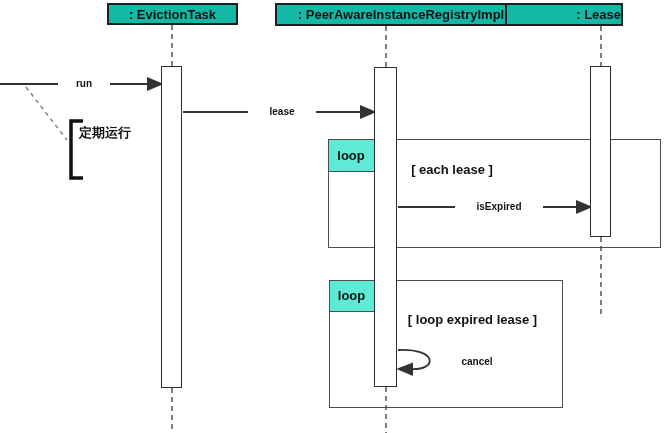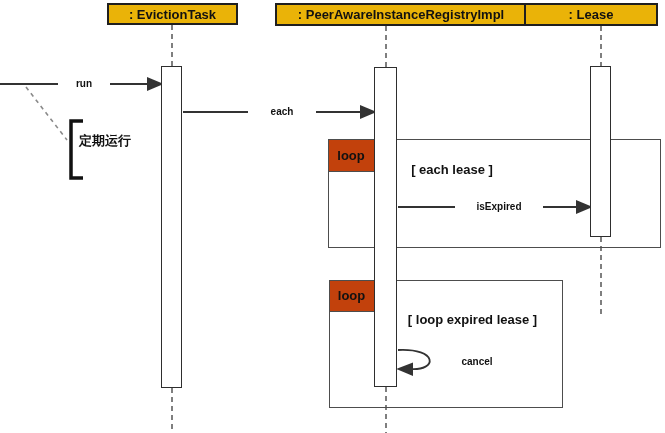--- a/index.html
+++ b/index.html
@@ -2,33 +2,33 @@
 <html><head>
 <meta charset="utf-8">
 <style>
   html,body{margin:0;padding:0;background:#fff;}
   #stage{
     position:relative;width:665px;height:433px;background:#ffffff;
     font-family:"Liberation Sans","DejaVu Sans",sans-serif;
     color:#111;overflow:hidden;
   }
   .head-box{
-    position:absolute;box-sizing:border-box;background:#eab308;
+    position:absolute;box-sizing:border-box;background:#14b8a6;
     border:2px solid #1f1f1f;display:flex;align-items:center;justify-content:center;
     font-weight:bold;font-size:13px;white-space:nowrap;z-index:5;
   }
   .activation{
     position:absolute;box-sizing:border-box;background:#fff;
     border:1.6px solid #2e2e2e;z-index:3;
   }
   .fragment{
     position:absolute;box-sizing:border-box;border:1.5px solid #4d4d4d;z-index:2;
   }
   .fragment-label{
-    position:absolute;left:-1.5px;top:-1.5px;box-sizing:border-box;background:#c2410c;
+    position:absolute;left:-1.5px;top:-1.5px;box-sizing:border-box;background:#5eead4;
     border:1.5px solid #4d4d4d;display:flex;align-items:center;justify-content:center;
     font-weight:bold;font-size:13px;
   }
   .guard{
     position:absolute;font-weight:bold;font-size:13px;white-space:nowrap;
     text-align:center;z-index:4;
   }
   .msg-label{
     position:absolute;font-weight:bold;font-size:10px;background:#fff;
     padding:0 4px;text-align:center;z-index:4;white-space:nowrap;line-height:16px;
@@ -70,21 +70,21 @@
 
     <path d="M83,121 L71,121 L71,178 L83,178" fill="none" stroke="#111" stroke-width="3.5"></path>
   </svg>
 
   <div class="head-box" style="left:107px;top:3px;width:131px;height:22px;">
     <span>: EvictionTask</span>
   </div>
   <div class="head-box" style="left:275px;top:3px;width:252px;height:23px;">
     <span>: PeerAwareInstanceRegistryImpl</span>
   </div>
-  <div class="head-box" style="left:524px;top:3px;width:134px;height:23px;">
+  <div class="head-box" style="left:505px;top:3px;width:118px;height:23px;justify-content:flex-end;">
     <span>: Lease</span>
   </div>
 
   <div class="fragment" style="left:328px;top:139px;width:333px;height:109px;">
     <div class="fragment-label" style="width:47px;height:33px;">
       <span>loop</span>
     </div>
   </div>
   <div class="guard" style="left:392px;top:162px;width:120px;">[ each lease ]</div>
 
@@ -93,21 +93,21 @@
       <span>loop</span>
     </div>
   </div>
   <div class="guard" style="left:390px;top:312px;width:165px;">[ loop expired lease ]</div>
 
   <div class="activation" style="left:161px;top:66px;width:21px;height:322px;"></div>
   <div class="activation" style="left:374px;top:67px;width:23px;height:320px;"></div>
   <div class="activation" style="left:590px;top:66px;width:21px;height:171px;"></div>
 
   <div class="msg-label" style="left:58px;top:76px;width:44px;">run</div>
-  <div class="msg-label" style="left:248px;top:104px;width:60px;">each</div>
+  <div class="msg-label" style="left:248px;top:104px;width:60px;">lease</div>
   <div class="msg-label" style="left:455px;top:199px;width:80px;">isExpired</div>
   <div class="msg-label" style="left:438px;top:354px;width:70px;background:transparent;">cancel</div>
 
-  <div class="note-text" style="left:79px;top:132px;">
+  <div class="note-text" style="left:79px;top:124px;">
     <div>定期运行</div>
   </div>
 
 </div>
 
 </body></html>

